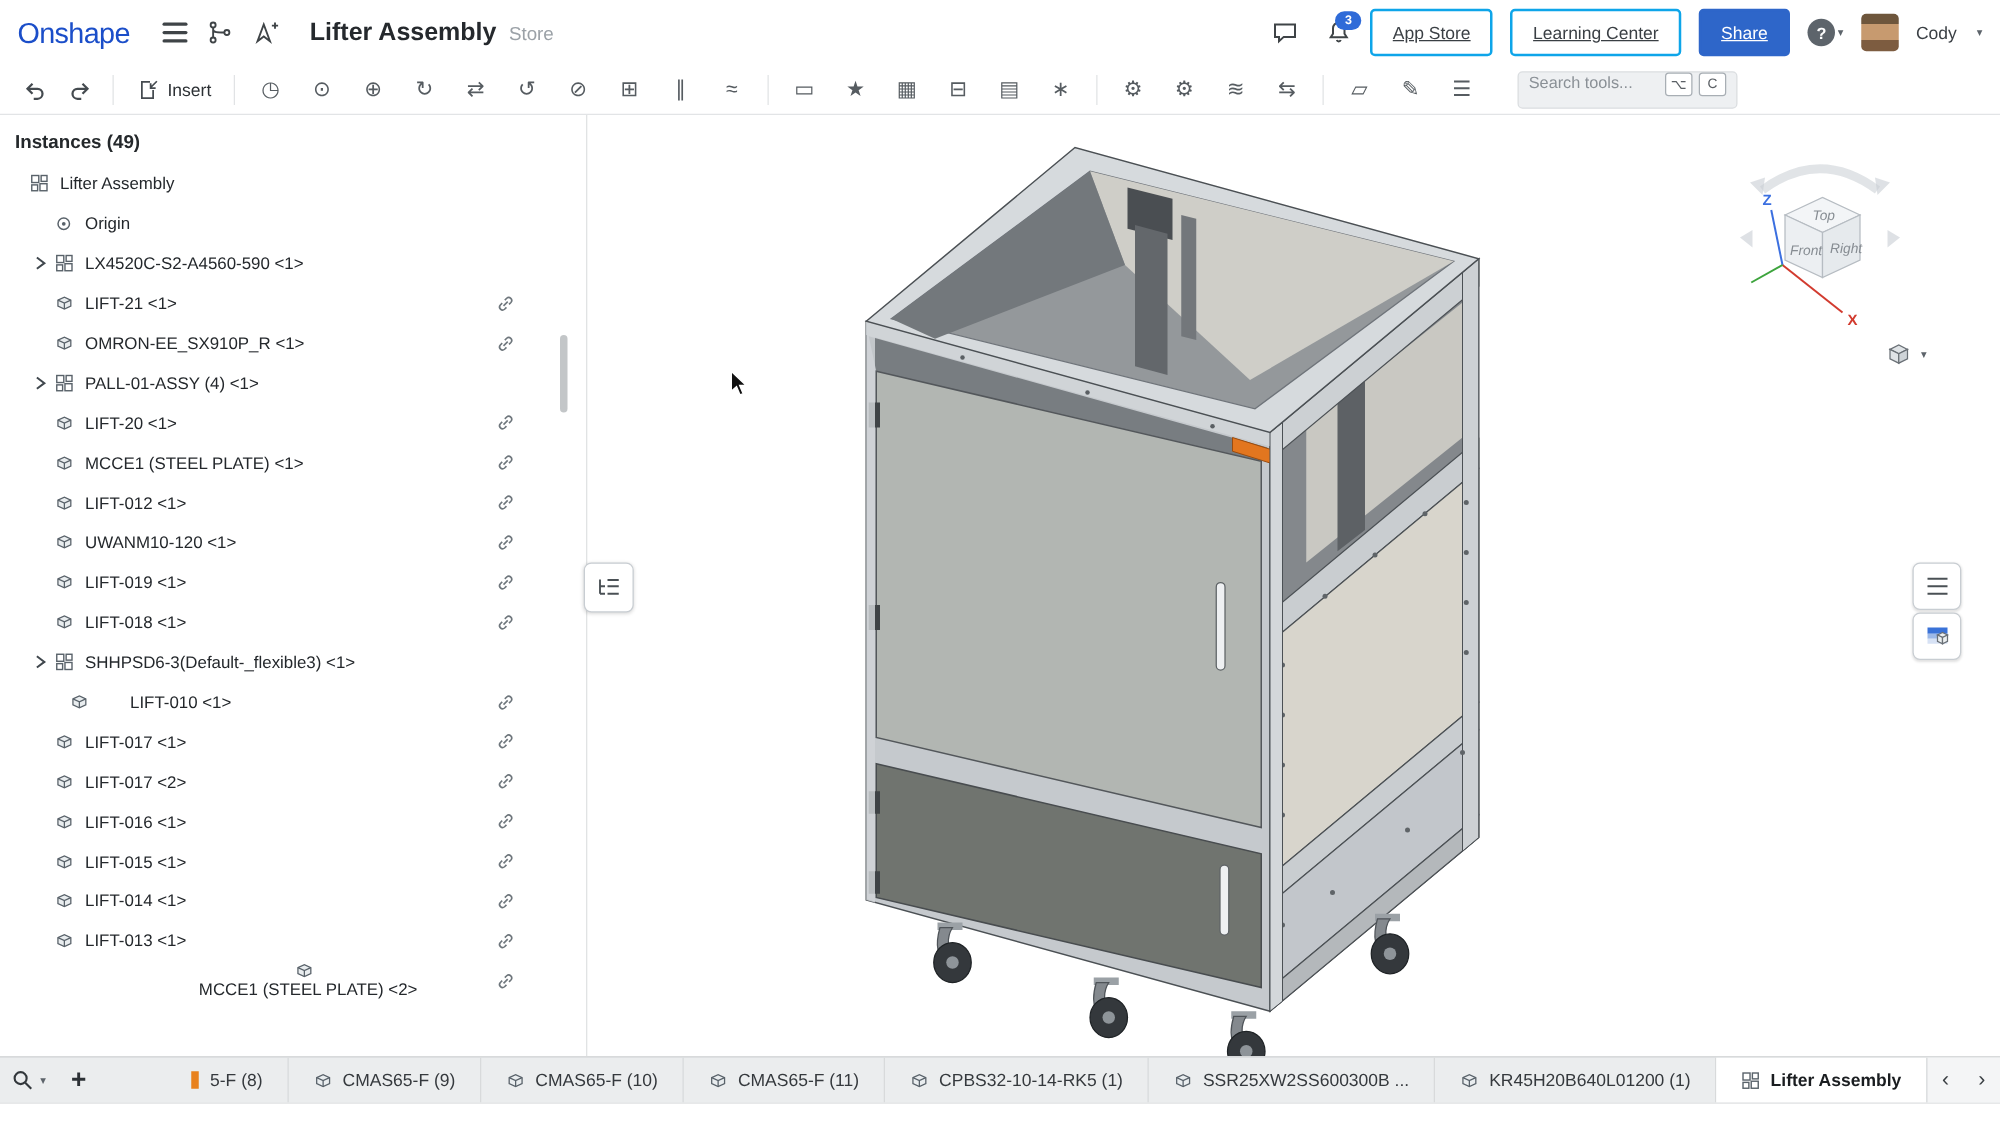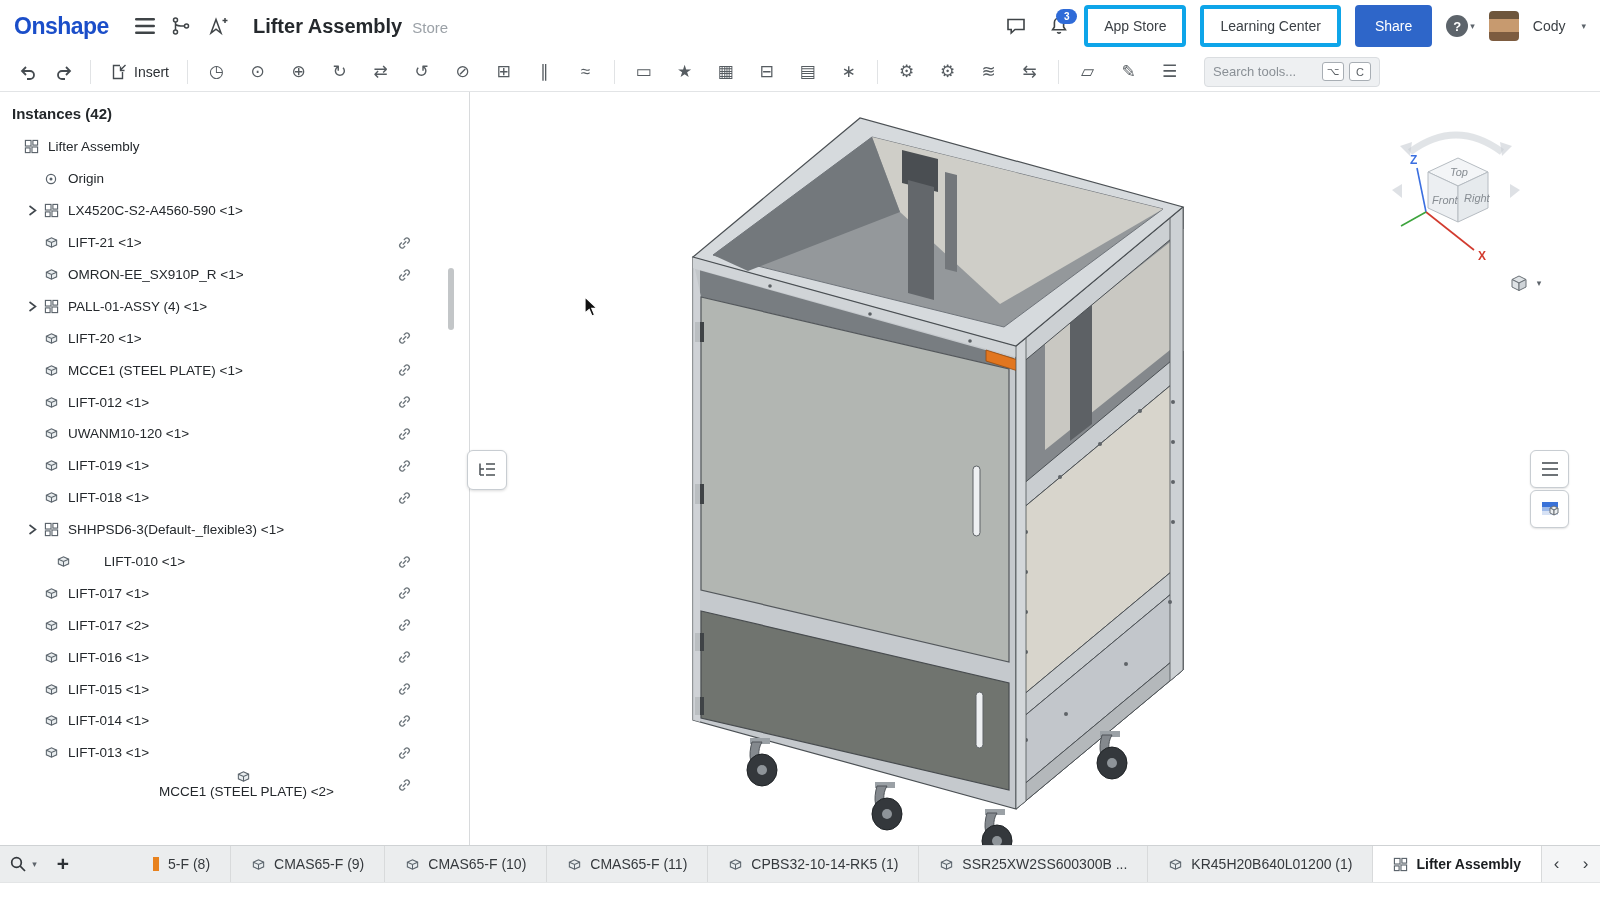--- a/index.html
+++ b/index.html
@@ -3,48 +3,48 @@
 <meta charset="utf-8">
 <style>
   html,body{margin:0;padding:0;background:#fff;}
   #app{position:relative;width:1600px;height:900px;overflow:hidden;background:#fff;
        font-family:"Liberation Sans","DejaVu Sans",sans-serif;color:#24282c;-webkit-user-select:none;user-select:none;}
   svg{display:block;}
 
   
   #topbar{position:absolute;left:0;top:0;width:100%;height:52px;display:flex;align-items:center;
           padding:0 14px;box-sizing:border-box;background:#fff;}
-  .logo{font-size:23px;font-weight:bold;color:#1b4ec9;letter-spacing:-0.5px;margin-right:18px;}
+  .logo{font-size:23px;font-weight:normal;color:#1b4ec9;letter-spacing:-0.5px;margin-right:18px;}
   .icon-btn{width:30px;height:30px;display:flex;align-items:center;justify-content:center;margin:0 3px;cursor:pointer;}
   .doc-title{margin-left:18px;display:flex;align-items:baseline;gap:10px;}
   .doc-title .t{font-size:20px;font-weight:bold;color:#25292d;cursor:pointer;}
   .doc-title .b{font-size:15px;color:#9ba1a7;cursor:pointer;}
   .tb-right{margin-left:auto;display:flex;align-items:center;gap:14px;}
-  .pill-btn{height:34px;padding:0 16px;border:4px solid #0ea5e9;border-radius:4px;background:#fff;
-            font-size:14px;color:#3a3f44;display:flex;align-items:center;cursor:pointer;white-space:nowrap;}
+  .pill-btn{height:34px;padding:0 16px;border:2px solid #0ea5e9;border-radius:4px;background:#fff;
+            font-size:14px;color:#3a3f44;display:flex;align-items:center;cursor:pointer;white-space:nowrap;text-decoration:underline;}
   .share-btn{background:#2e66c9;border-color:#2e66c9;color:#fff;}
   .bell-wrap{position:relative;cursor:pointer;}
   .badge{position:absolute;top:-6px;right:-7px;min-width:15px;height:15px;border-radius:8px;background:#2f6bd8;
          color:#fff;font-size:10px;font-weight:bold;display:flex;align-items:center;justify-content:center;padding:0 3px;}
   .help-btn{width:22px;height:22px;border-radius:50%;background:#5d646b;color:#fff;font-size:13px;font-weight:bold;
             display:flex;align-items:center;justify-content:center;cursor:pointer;}
   .caret{font-size:9px;color:#5d646b;margin-left:2px;}
   .avatar{width:30px;height:30px;border-radius:4px;
           background:linear-gradient(180deg,#6e563c 0%,#6e563c 28%,#c79a6f 28%,#c79a6f 70%,#7d5c40 70%);}
   .user{display:flex;align-items:center;font-size:14px;color:#3a3f44;gap:14px;cursor:pointer;}
 
   
   #toolbar{position:absolute;left:0;top:52px;width:100%;height:40px;display:flex;align-items:center;
            padding:0 10px;box-sizing:border-box;background:#fff;border-bottom:1px solid #e2e4e6;}
   .tbsep{width:1px;height:24px;background:#e1e3e5;margin:0 8px;flex:0 0 auto;}
   #tool-icons{display:flex;align-items:center;}
   .tool{width:41px;text-align:center;font-size:17px;color:#565c61;cursor:pointer;line-height:40px;flex:0 0 auto;}
   #insert-btn{display:flex;align-items:center;gap:7px;padding:0 10px;font-size:14px;color:#2c3034;cursor:pointer;}
-  #search-tools{margin-left:14px;width:176px;height:30px;background:#eef0f2;border:1px solid #dadde0;border-radius:4px;
-                display:flex;align-items:center;padding:0 8px;gap:5px;box-sizing:border-box;cursor:text;}
+  #search-tools{margin-left:24px;width:176px;height:30px;background:#eef0f2;border:1px solid #dadde0;border-radius:4px;
+                display:flex;padding:0 8px;gap:5px;box-sizing:border-box;cursor:text;}
   #search-tools .ph{font-size:13px;color:#8a9096;flex:1;}
   .key{min-width:14px;height:17px;border:1px solid #a8aeb4;border-radius:3px;font-size:11px;color:#5b6065;
        display:flex;align-items:center;justify-content:center;padding:0 3px;background:#fff;}
 
   
   #leftpanel{position:absolute;left:0;top:92px;width:470px;height:753px;background:#fff;
              border-right:1px solid #d8dadc;box-sizing:border-box;overflow:hidden;}
   .panel-header{padding:13px 0 9px 12px;font-size:15px;font-weight:bold;color:#24282b;}
   .irow{height:31.9px;display:flex;align-items:center;position:relative;font-size:13.5px;color:#24282c;cursor:default;}
   .chev{width:16px;display:flex;justify-content:center;align-items:center;flex:0 0 auto;cursor:pointer;}
@@ -204,21 +204,21 @@
         <span class="tool">☰</span>
       </div>
     <div id="search-tools">
       <span class="ph">Search tools...</span>
       <span class="key">⌥</span>
       <span class="key">C</span>
     </div>
   </div>
 
   <div id="leftpanel">
-    <div class="panel-header">Instances (42)</div>
+    <div class="panel-header">Instances (49)</div>
     <div id="instance-list">
         <div class="irow" style="padding-left: 4px;">
           <span class="chev"></span>
           <span class="iico">
             <svg width="15" height="15" viewBox="0 0 16 16">
               <g fill="none" stroke="#59626a" stroke-width="1.2">
                 <rect x="1.5" y="1.5" width="6" height="6"></rect>
                 <rect x="9.5" y="1.5" width="5" height="5"></rect>
                 <rect x="1.5" y="9.5" width="5" height="5"></rect>
                 <rect x="8.5" y="8.5" width="6" height="6"></rect>

